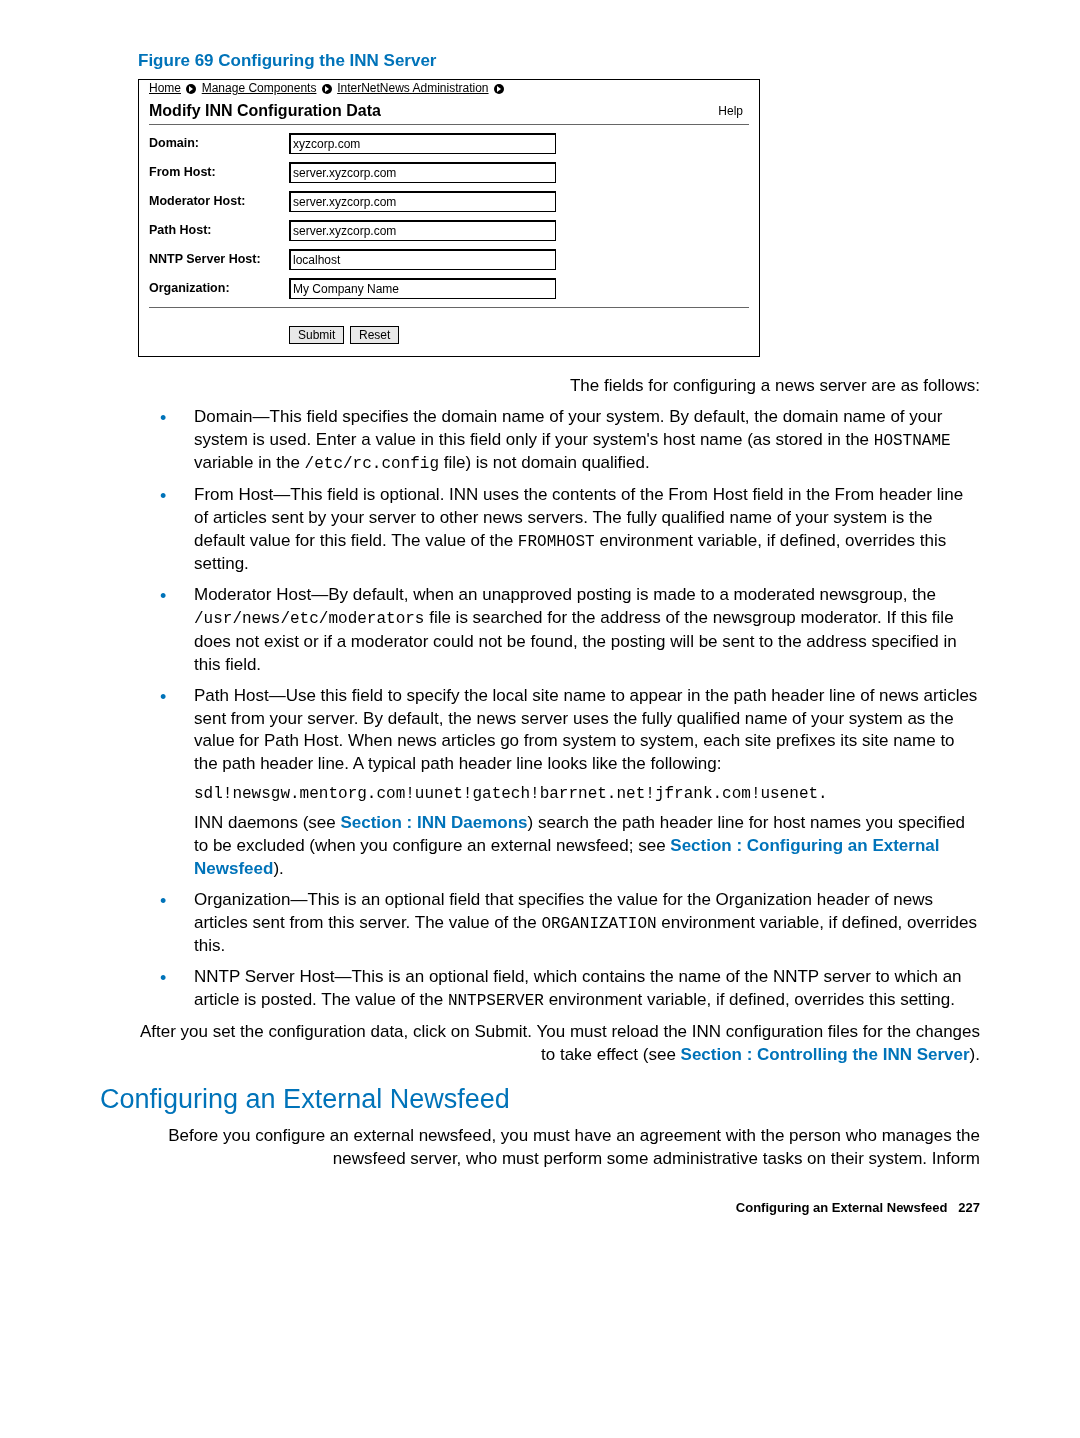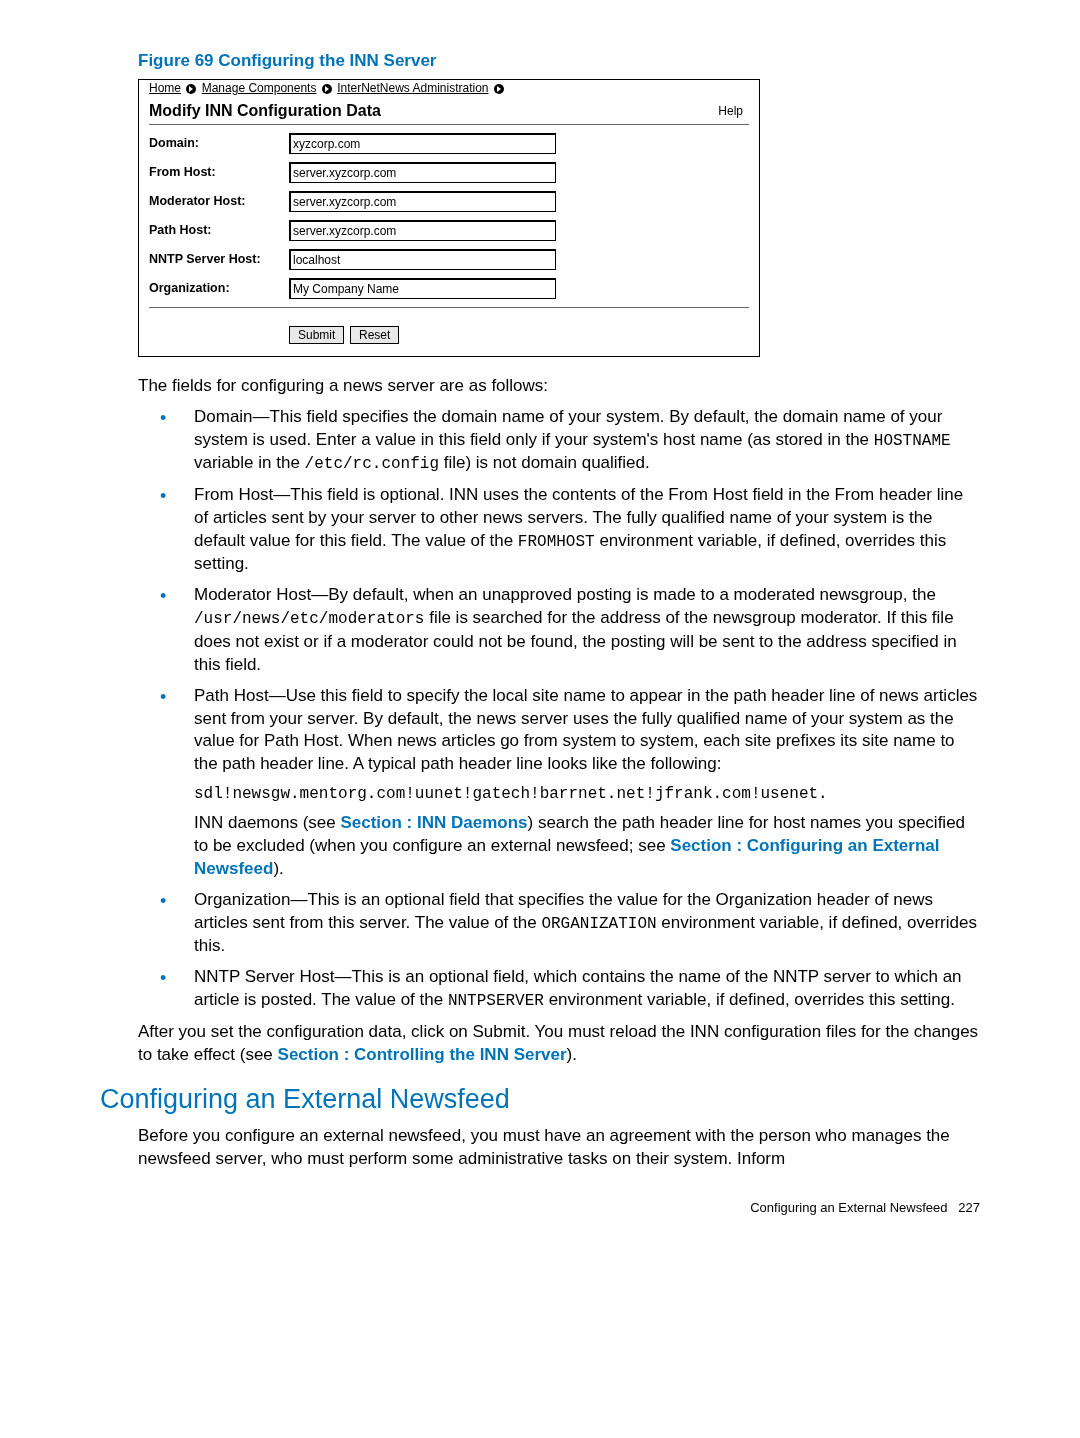--- a/index.html
+++ b/index.html
@@ -12,29 +12,29 @@
 .crumbs .sep::after { content:""; position:absolute; left:3px; top:2px; border-left:4px solid #fff; border-top:3px solid transparent; border-bottom:3px solid transparent; }
 .ss-hr { border:none; border-top:1px solid #666; margin:2px 0 8px 0; }
 .ss-title-row { display:flex; justify-content:space-between; align-items:center; font-family:"Trebuchet MS",Arial,sans-serif; }
 .ss-title { font-weight:bold; font-size:16px; }
 .ss-help { font-size:12px; margin-right:6px; }
 .form-row { display:flex; align-items:center; margin:8px 0; }
 .form-label { width:140px; font-weight:bold; font-size:12.5px; }
 input.tf { width:260px; border:1px solid #000; border-left:2px solid #000; border-top:2px solid #000; font-size:12px; padding:1px 2px; height:16px; font-family:Arial,sans-serif; }
 .ss-buttons { margin-left:140px; margin-top:18px; }
 .ss-buttons button { font-size:12px; padding:1px 8px; border:1px solid #000; background:#e8e8e8; margin-right:2px; cursor:pointer; }
-.body-text { margin:8px 0 8px 38px; font-family:"Futura","Century Gothic",Arial,sans-serif; font-size:17px; }
+.body-text { margin:8px 0 8px 38px; font-family:"Futura","Century Gothic",Arial,sans-serif; font-size:17px;text-align:right; }
 ul.bullets { margin:4px 0 6px 60px; padding:0; list-style:none; }
 ul.bullets>li { position:relative; padding-left:34px; margin:8px 0; font-family:"Futura","Century Gothic",Arial,sans-serif; font-size:17px; }
 ul.bullets>li::before { content:"•"; position:absolute; left:0; top:0; color:#0073b9; font-size:18px; }
 .sub { margin:6px 0 6px 94px; font-family:"Futura","Century Gothic",Arial,sans-serif; font-size:17px; }
 code, .mono { font-family:"Courier New",monospace; font-size:16px; }
 .link { color:#0073b9;font-weight:bold; }
 h2.section { color:#0073b9; font-weight:normal; font-size:27px; margin:14px 0 6px 0; font-family:"Futura","Century Gothic",Arial,sans-serif; }
-.footer { text-align:right; font-size:13px; margin-top:28px; font-family:"Futura","Century Gothic",Arial,sans-serif; }
+.footer { text-align:right; font-size:13px; margin-top:28px; font-family:"Futura","Century Gothic",Arial,sans-serif;font-weight:bold; }
 </style>
 </head>
 <body>
 
 <div class="page">
 
   <div class="figure-caption">Figure 69 Configuring the INN Server</div>
 
   <div class="screenshot-box">
     <div class="crumbs">

